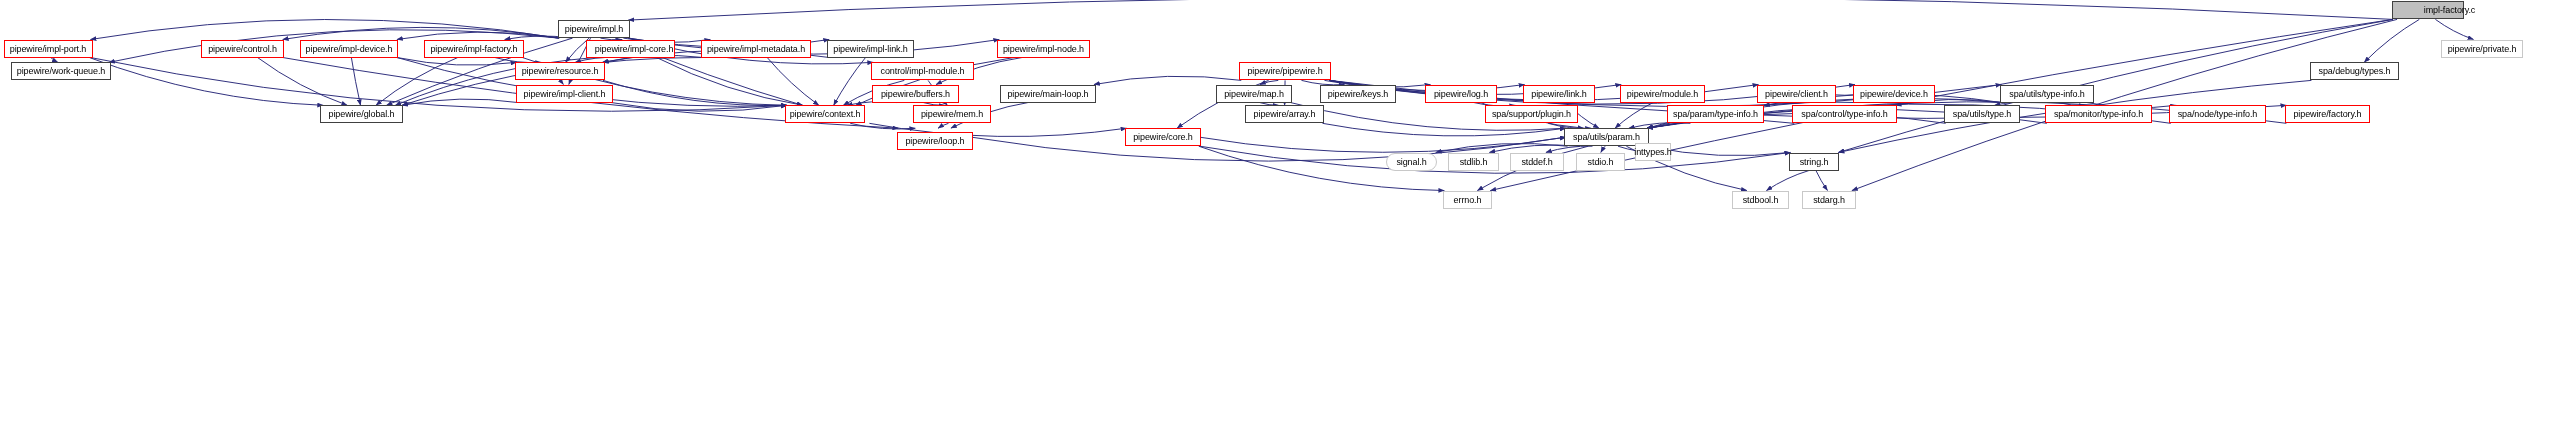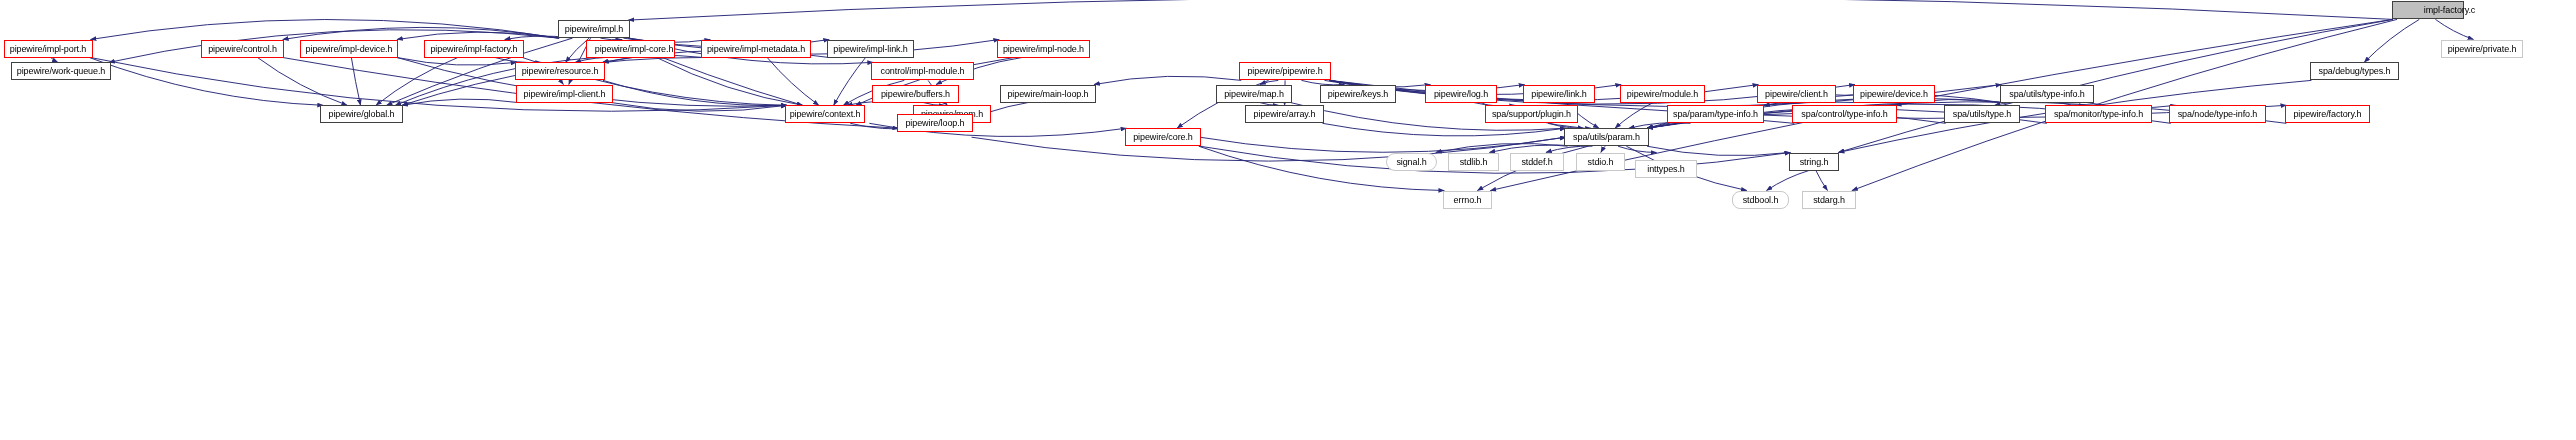--- a/index.html
+++ b/index.html
@@ -198,27 +198,27 @@
       <div class="node " style="left: 785px; top: 105px; width: 80px;">pipewire/context.h</div>
       <div class="node " style="left: 913px; top: 105px; width: 78px;">pipewire/mem.h</div>
       <div class="node plain" style="left: 1245px; top: 105px; width: 79px;">pipewire/array.h</div>
       <div class="node " style="left: 1485px; top: 105px; width: 93px;">spa/support/plugin.h</div>
       <div class="node " style="left: 1667px; top: 105px; width: 97px;">spa/param/type-info.h</div>
       <div class="node " style="left: 1792px; top: 105px; width: 105px;">spa/control/type-info.h</div>
       <div class="node plain" style="left: 1944px; top: 105px; width: 76px;">spa/utils/type.h</div>
       <div class="node " style="left: 2045px; top: 105px; width: 107px;">spa/monitor/type-info.h</div>
       <div class="node " style="left: 2169px; top: 105px; width: 97px;">spa/node/type-info.h</div>
       <div class="node " style="left: 2285px; top: 105px; width: 85px;">pipewire/factory.h</div>
-      <div class="node " style="left: 897px; top: 114px; width: 76px;">pipewire/loop.h</div>
+      <div class="node " style="left: 897px; top: 132px; width: 76px;">pipewire/loop.h</div>
       <div class="node " style="left: 1125px; top: 128px; width: 76px;">pipewire/core.h</div>
       <div class="node plain" style="left: 1564px; top: 128px; width: 85px;">spa/utils/param.h</div>
       <div class="node lightgrey" style="left: 1386px; top: 153px; width: 51px; border-radius: 9px;">signal.h</div>
       <div class="node lightgrey" style="left: 1448px; top: 153px; width: 51px;">stdlib.h</div>
       <div class="node lightgrey" style="left: 1510px; top: 153px; width: 54px;">stddef.h</div>
       <div class="node lightgrey" style="left: 1576px; top: 153px; width: 49px;">stdio.h</div>
-      <div class="node lightgrey" style="left: 1635px; top: 160px; width: 62px;">inttypes.h</div>
+      <div class="node lightgrey" style="left: 1635px; top: 143px; width: 36px;">inttypes.h</div>
       <div class="node plain" style="left: 1789px; top: 153px; width: 50px;">string.h</div>
       <div class="node lightgrey" style="left: 1443px; top: 191px; width: 49px;">errno.h</div>
-      <div class="node lightgrey" style="left: 1732px; top: 191px; width: 57px; border-radius: 8px;">stdbool.h</div>
+      <div class="node lightgrey" style="left: 1732px; top: 191px; width: 57px;">stdbool.h</div>
       <div class="node lightgrey" style="left: 1802px; top: 191px; width: 54px;">stdarg.h</div>
     </div>
 </div>
 
 
 </body></html>

